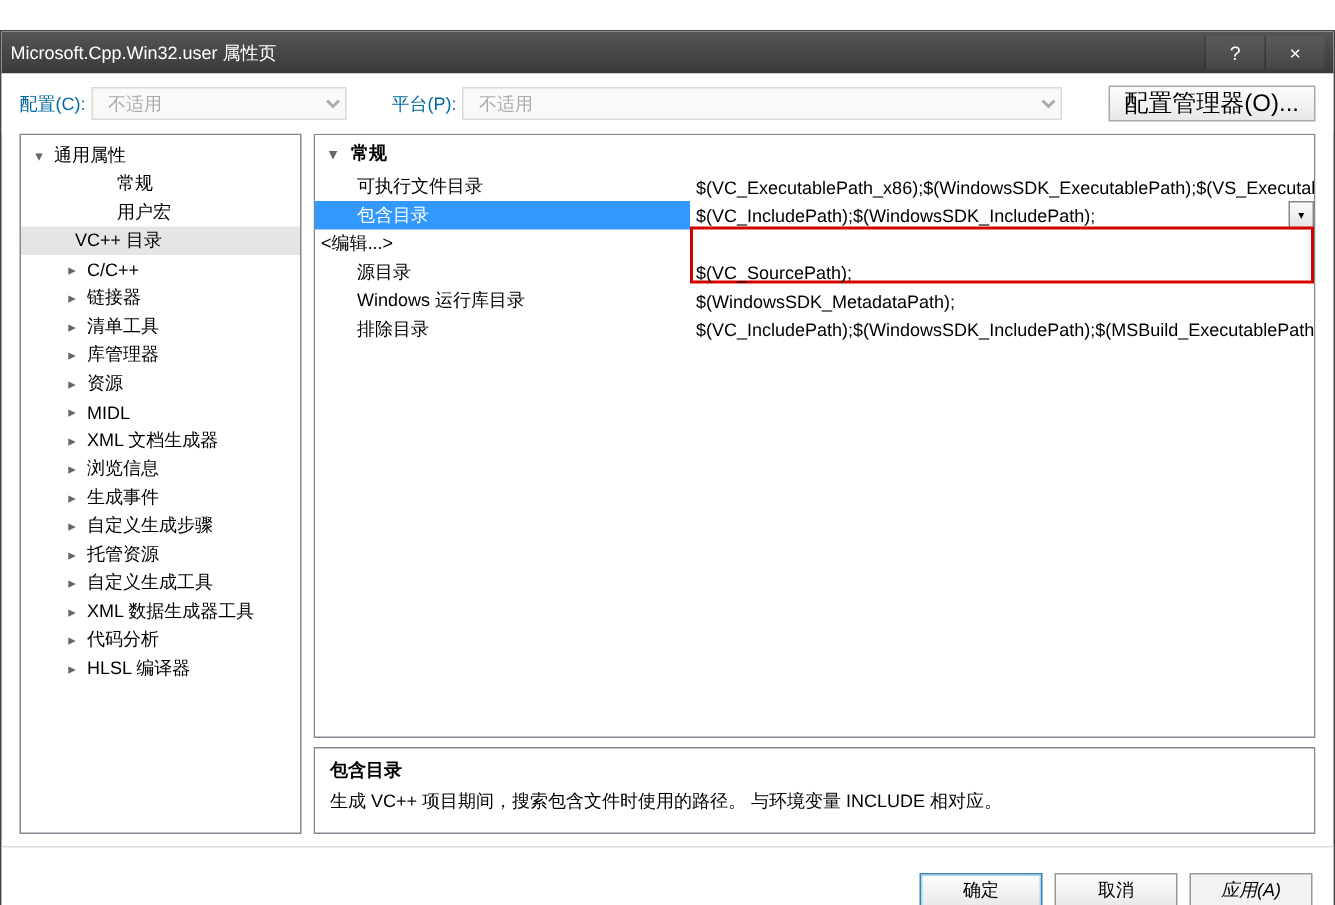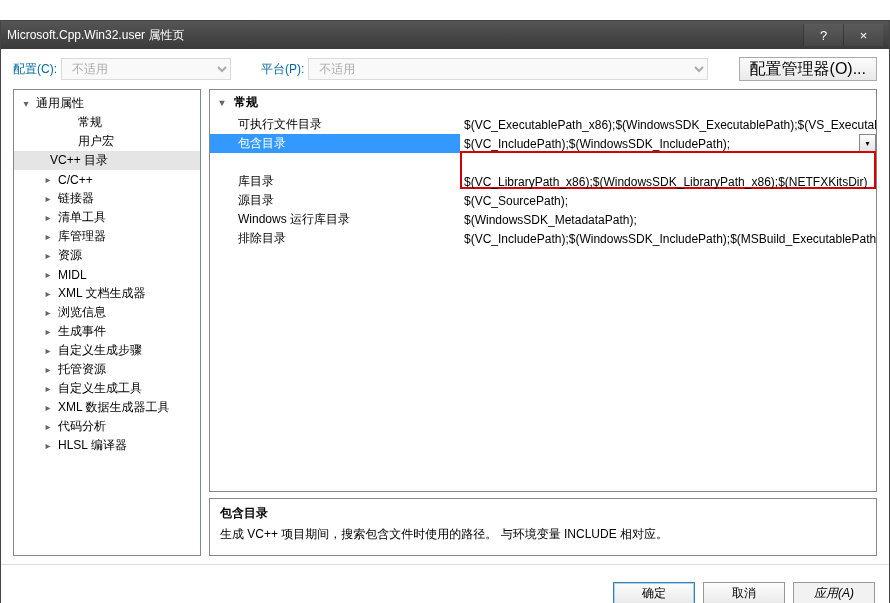--- a/index.html
+++ b/index.html
@@ -158,26 +158,23 @@
               <div class="grid-cell-label">可执行文件目录</div>
               <div class="grid-cell-value">$(VC_ExecutablePath_x86);$(WindowsSDK_ExecutablePath);$(VS_ExecutablePath)</div>
             </div>
             <div class="grid-row selected">
               <div class="grid-cell-label">包含目录</div>
               <div class="grid-cell-value">$(VC_IncludePath);$(WindowsSDK_IncludePath);<div class="dd-btn">
                   <span>▾</span>
                 </div></div>
             </div>
             <div class="grid-row">
+              <div class="grid-cell-value">&lt;编辑...&gt;</div>
             </div>
             <div class="highlight-box" style="left: 250px; right: 0px; top: 36px; height: 38px;"></div>
-            <div class="grid-row">
-              <div class="grid-cell-label">库目录</div>
-              <div class="grid-cell-value">$(VC_LibraryPath_x86);$(WindowsSDK_LibraryPath_x86);$(NETFXKitsDir)</div>
-            </div>
             <div class="grid-row">
               <div class="grid-cell-label">源目录</div>
               <div class="grid-cell-value">$(VC_SourcePath);</div>
             </div>
             <div class="grid-row">
               <div class="grid-cell-label">Windows 运行库目录</div>
               <div class="grid-cell-value">$(WindowsSDK_MetadataPath);</div>
             </div>
             <div class="grid-row">
               <div class="grid-cell-label">排除目录</div>

